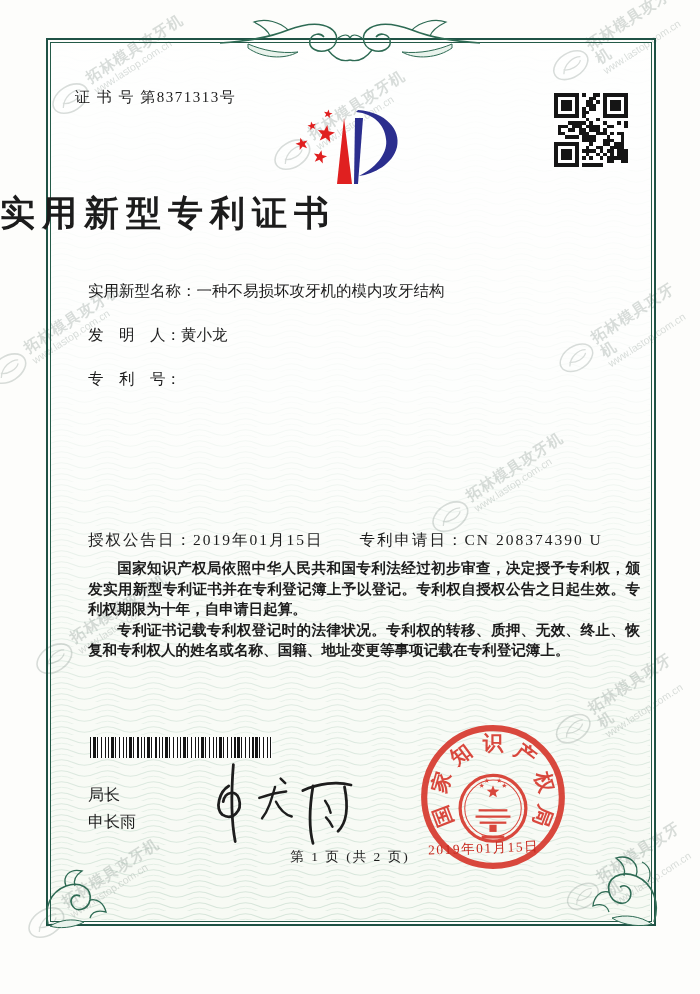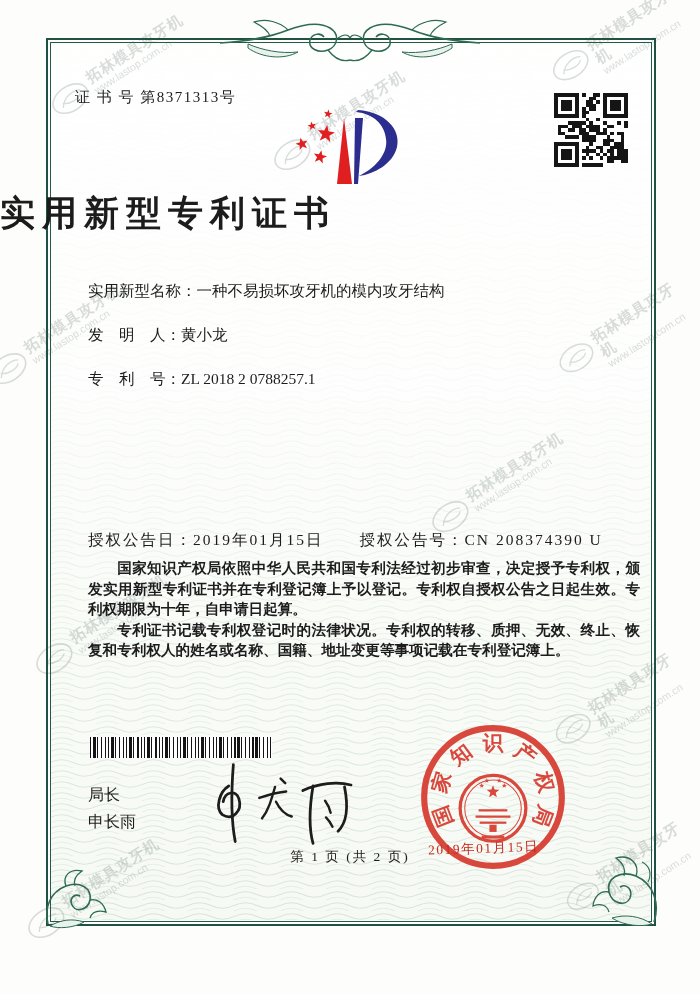--- a/index.html
+++ b/index.html
@@ -389,27 +389,26 @@
   <div class="field" style="top:324px">
     <span class="lbl">发　明　人：</span>
     <span class="val">黄小龙</span>
   </div>
   <div class="field" style="top:280px">
     <span class="lbl">实用新型名称：</span>
     <span class="val">一种不易损坏攻牙机的模内攻牙结构</span>
   </div>
   <div class="field" style="top:368px">
     <span class="lbl">专　利　号：</span>
-    <span class="val">ZL 2018 2 0788257.1</span>
   </div>
   <div class="field" style="top:488px">
   </div>
 
   <div class="grant-row">
-    <span>授权公告日：</span><span>2019年01月15日</span><span class="g2">授权公告号：</span><span>CN 208374390 U</span>
+    <span>授权公告日：</span><span>2019年01月15日</span><span class="g2">专利申请日：</span><span>CN 208374390 U</span>
   </div>
 
   <div class="paras">
     <p>国家知识产权局依照中华人民共和国专利法经过初步审查，决定授予专利权，颁发实用新型专利证书并在专利登记簿上予以登记。专利权自授权公告之日起生效。专利权期限为十年，自申请日起算。</p>
     <p>专利证书记载专利权登记时的法律状况。专利权的转移、质押、无效、终止、恢复和专利权人的姓名或名称、国籍、地址变更等事项记载在专利登记簿上。</p>
   </div>
 
   <div class="barcode"></div>
 
   <div class="signer-title">局长</div>

